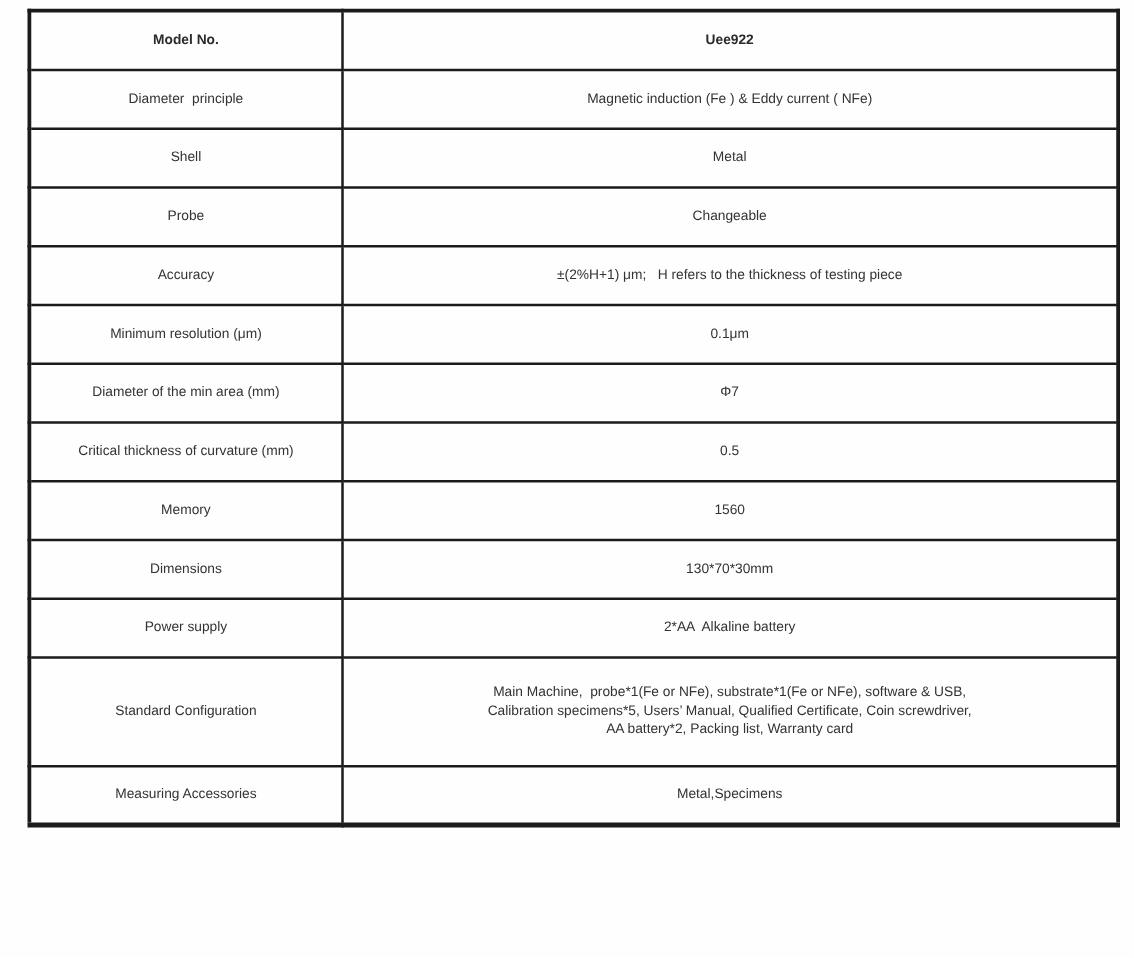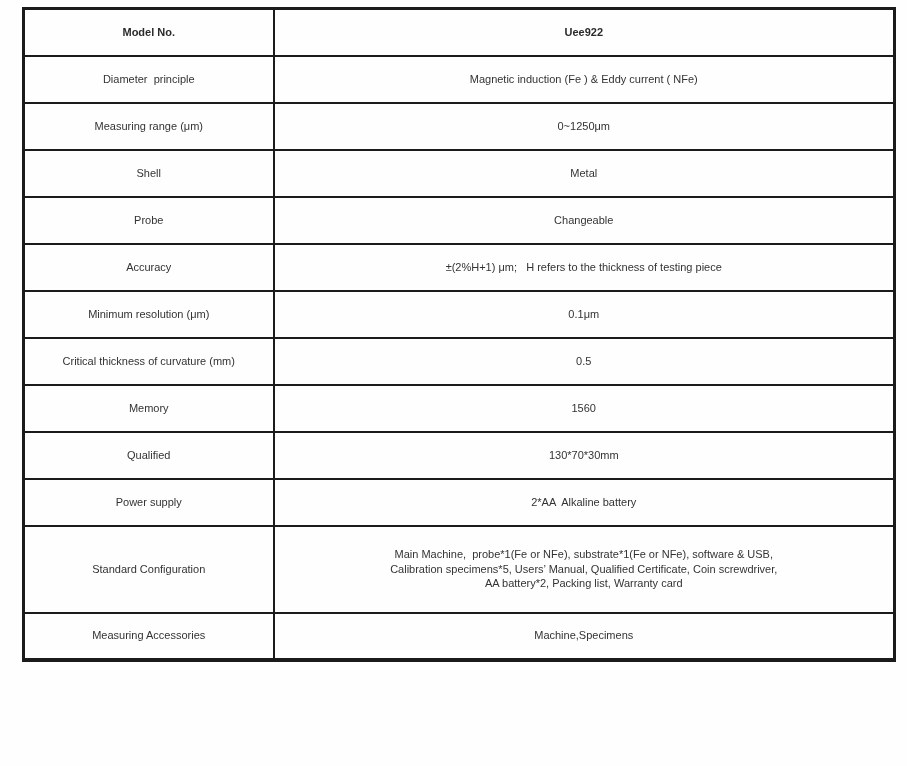--- a/index.html
+++ b/index.html
@@ -56,60 +56,60 @@
     <tbody>
         <tr class="header-row">
           <td class="label-cell">Model No.</td>
           <td class="value-cell">Uee922</td>
         </tr>
         <tr>
           <td class="label-cell">Diameter  principle</td>
           <td class="value-cell">Magnetic induction (Fe ) &amp; Eddy current ( NFe)</td>
         </tr>
         <tr>
-          <td class="label-cell">Measuring range (μm)</td>
-          <td class="value-cell">0~1250μm</td>
-        </tr>
-        <tr>
           <td class="label-cell">Shell</td>
           <td class="value-cell">Metal</td>
         </tr>
         <tr>
           <td class="label-cell">Probe</td>
           <td class="value-cell">Changeable</td>
         </tr>
         <tr>
           <td class="label-cell">Accuracy</td>
           <td class="value-cell">±(2%H+1) μm;   H refers to the thickness of testing piece</td>
         </tr>
         <tr>
           <td class="label-cell">Minimum resolution (μm)</td>
           <td class="value-cell">0.1μm</td>
         </tr>
         <tr>
+          <td class="label-cell">Diameter of the min area (mm)</td>
+          <td class="value-cell">Φ7</td>
+        </tr>
+        <tr>
           <td class="label-cell">Critical thickness of curvature (mm)</td>
           <td class="value-cell">0.5</td>
         </tr>
         <tr>
           <td class="label-cell">Memory</td>
           <td class="value-cell">1560</td>
         </tr>
         <tr>
-          <td class="label-cell">Qualified</td>
+          <td class="label-cell">Dimensions</td>
           <td class="value-cell">130*70*30mm</td>
         </tr>
         <tr>
           <td class="label-cell">Power supply</td>
           <td class="value-cell">2*AA  Alkaline battery</td>
         </tr>
         <tr class="tall-row">
           <td class="label-cell">Standard Configuration</td>
           <td class="value-cell">Main Machine,  probe*1(Fe or NFe), substrate*1(Fe or NFe), software &amp; USB,
 Calibration specimens*5, Users’ Manual, Qualified Certificate, Coin screwdriver,
 AA battery*2, Packing list, Warranty card</td>
         </tr>
         <tr>
           <td class="label-cell">Measuring Accessories</td>
-          <td class="value-cell">Machine,Specimens</td>
+          <td class="value-cell">Metal,Specimens</td>
         </tr>
       </tbody>
   </table>
 </div>
 
 </body></html>

